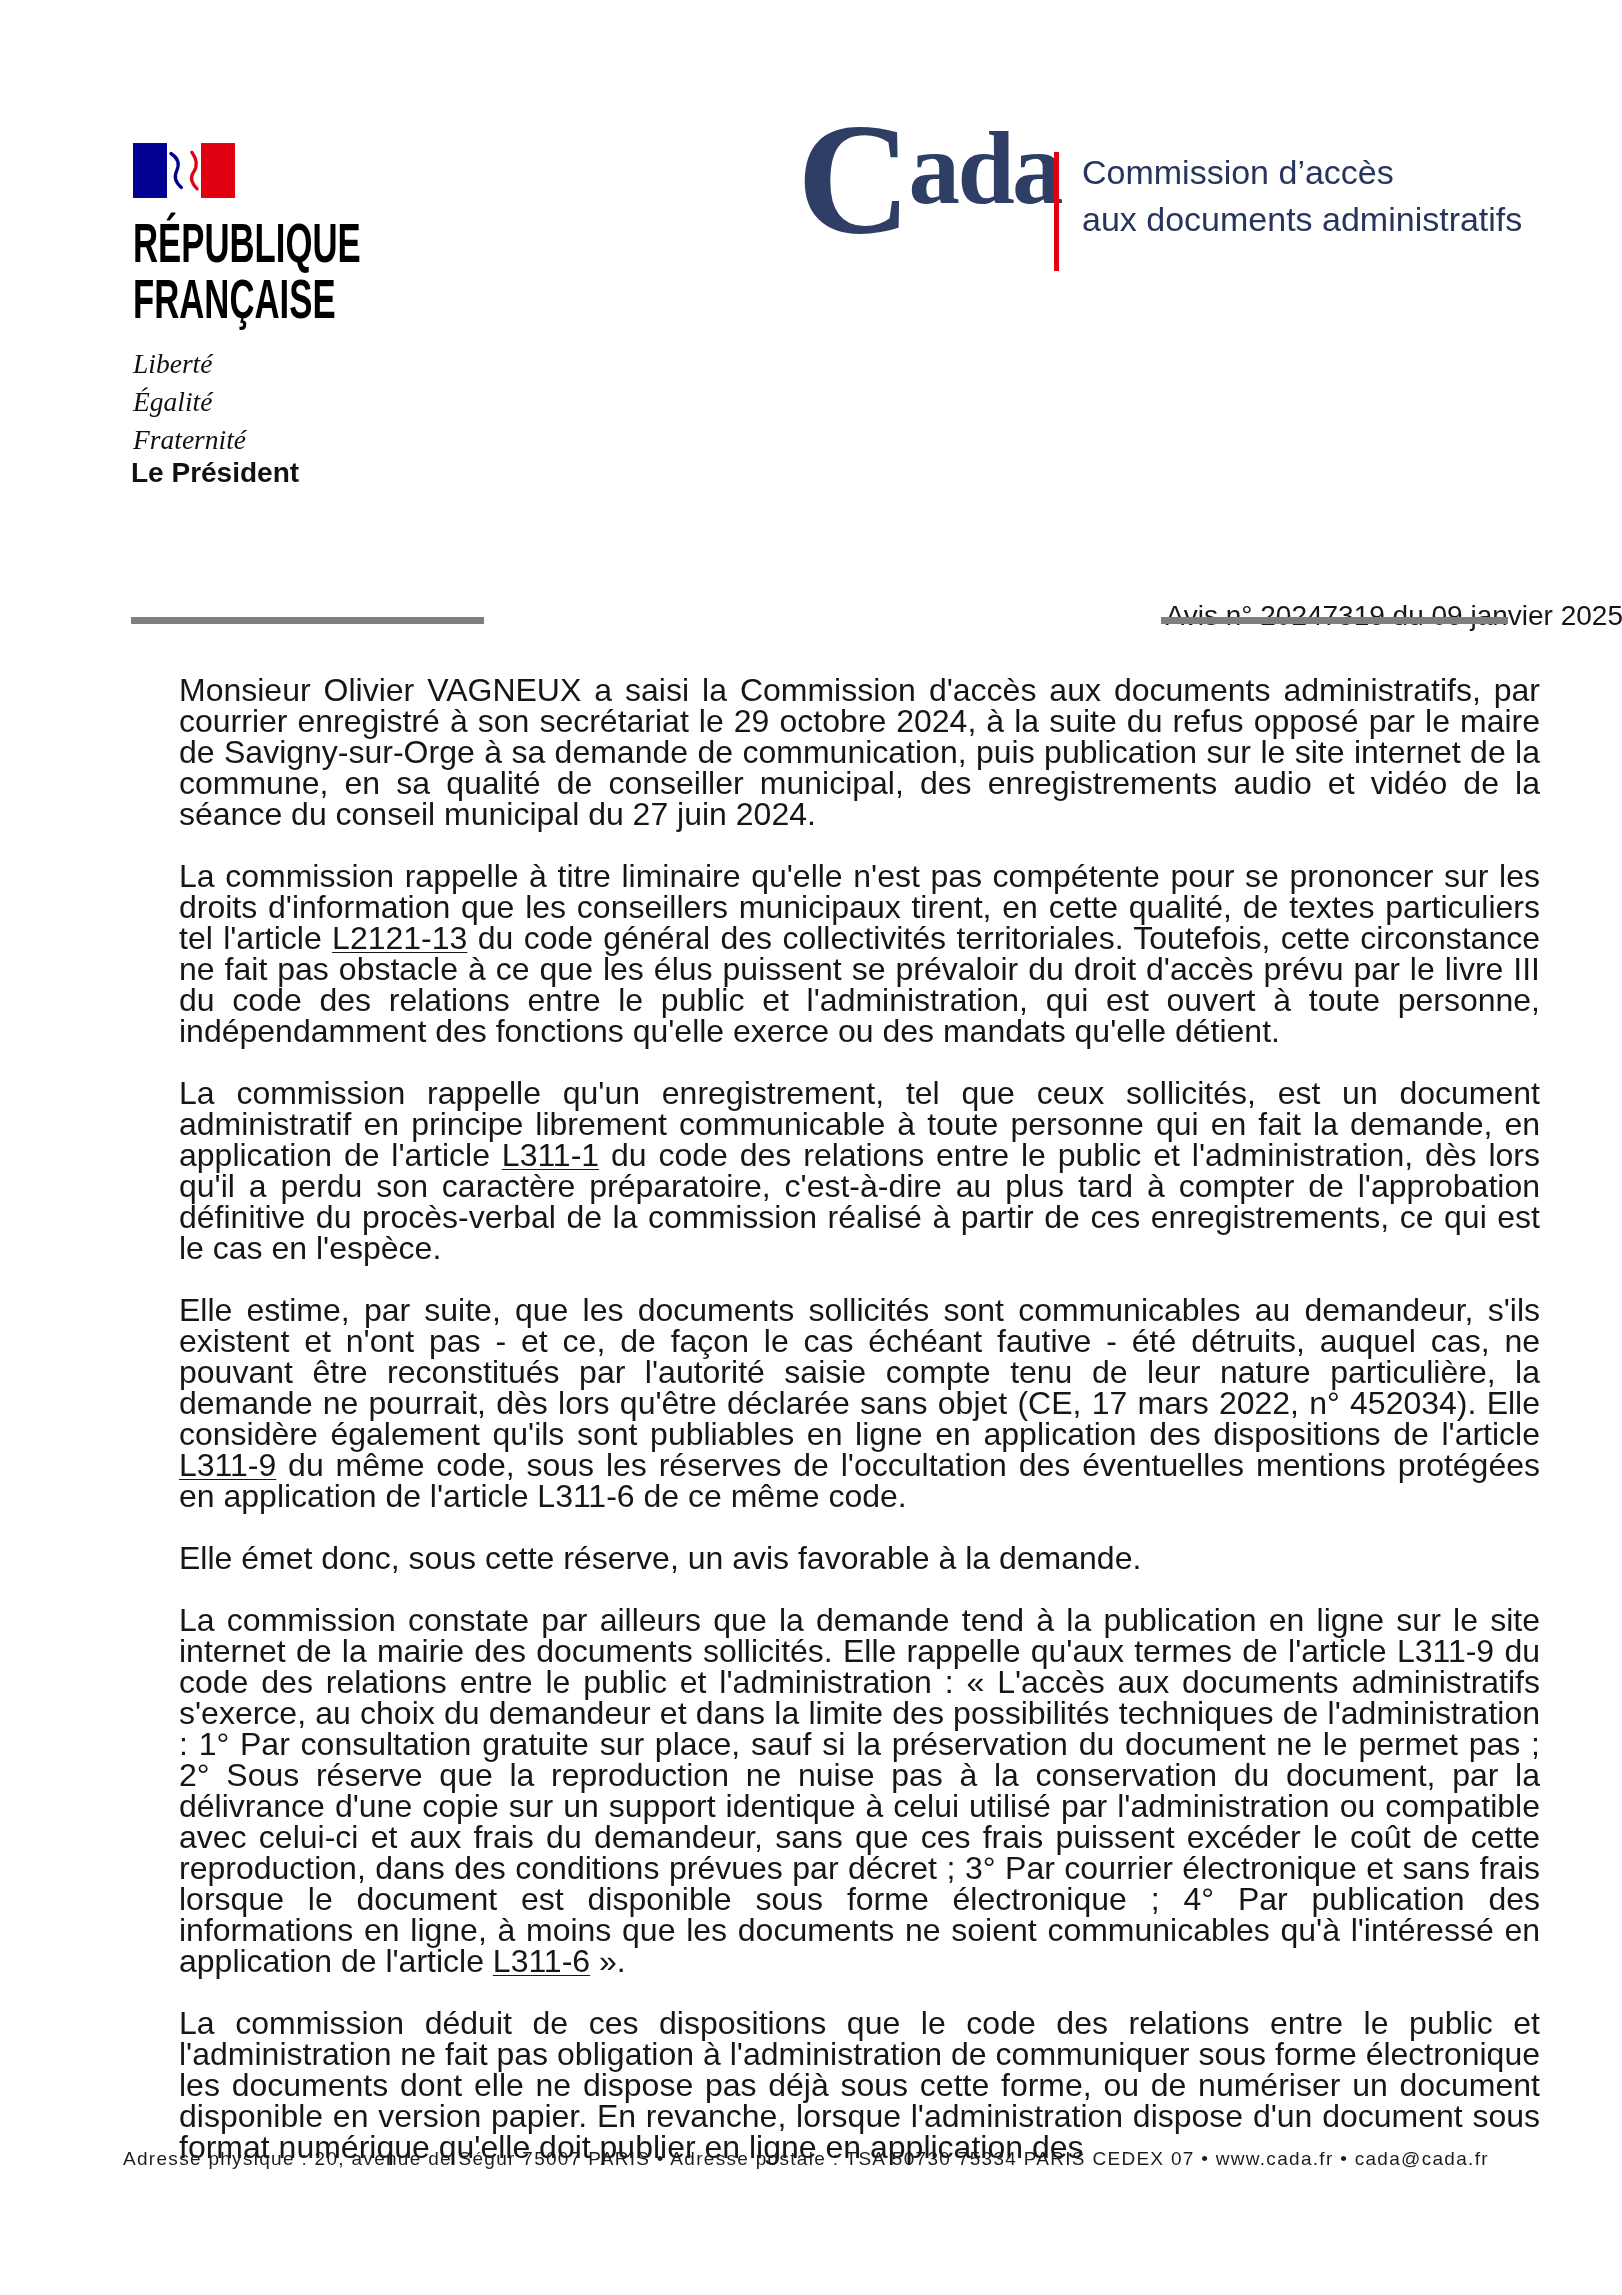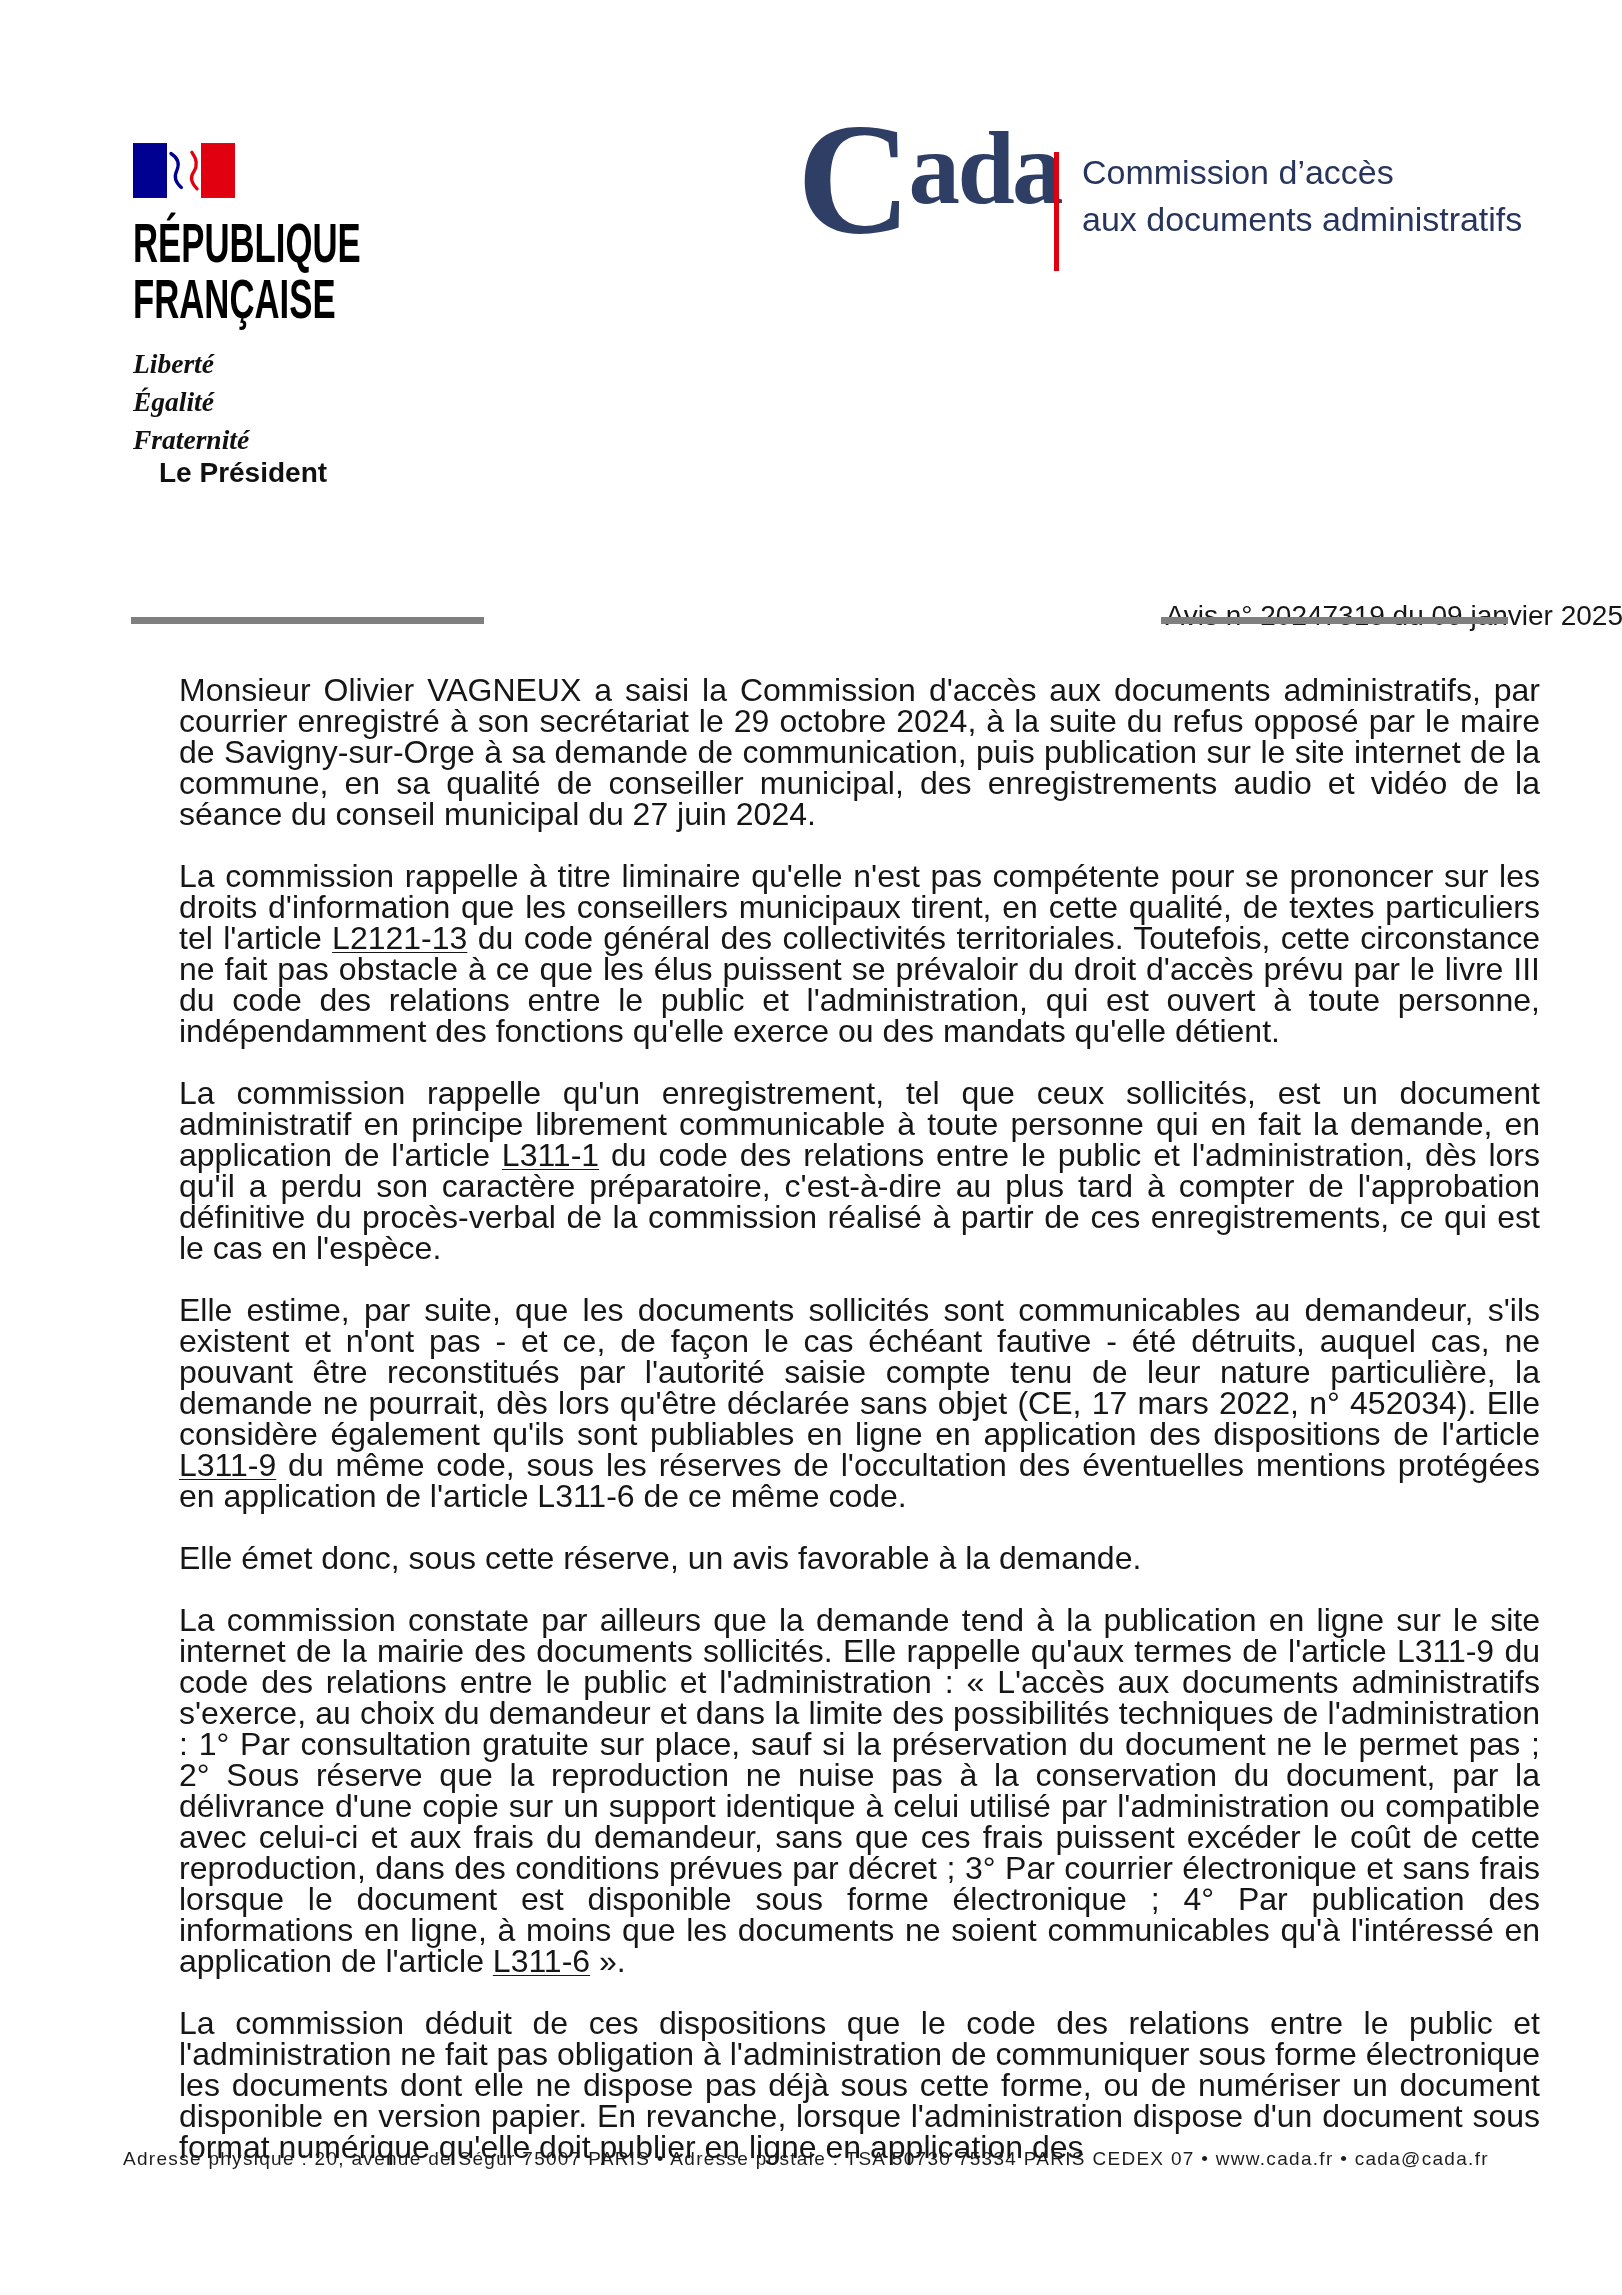--- a/index.html
+++ b/index.html
@@ -26,21 +26,20 @@
     transform-origin:left top;
     white-space:nowrap;
   }
   .motto{
     margin-top:18.3px;
     font-family:"Liberation Serif", serif;
     font-style:italic;
     font-size:27.5px;
     line-height:38px;
     color:#111111;
-    font-weight:bold;
   }
 
   
   .cada{position:absolute;left:797px;top:131px;height:157px;}
   .cada-word{
     position:absolute;left:0;top:-31px;
     display:flex;align-items:baseline;
     font-family:"Liberation Serif", serif;
     font-weight:bold;
     line-height:1;
@@ -55,21 +54,21 @@
   }
   .cada-tagline{
     position:absolute;left:285px;top:18.3px;
     font-size:34px;line-height:47px;
     white-space:nowrap;
   }
 
   
   .president{
     position:absolute;left:131px;top:457px;
-    font-size:28px;font-weight:bold;color:#111111;margin-left:28px;
+    font-size:28px;font-weight:bold;color:#111111;
   }
 
   
   .notice{position:absolute;left:0;top:597px;width:1623px;height:46px;}
   .notice-text{
     position:absolute;left:0;right:0;top:0;
     text-align:right;
     font-size:28px;line-height:37px;color:#161616;
   }
   .rule{position:absolute;top:19.6px;height:7.2px;background:#7f7f7f;}

